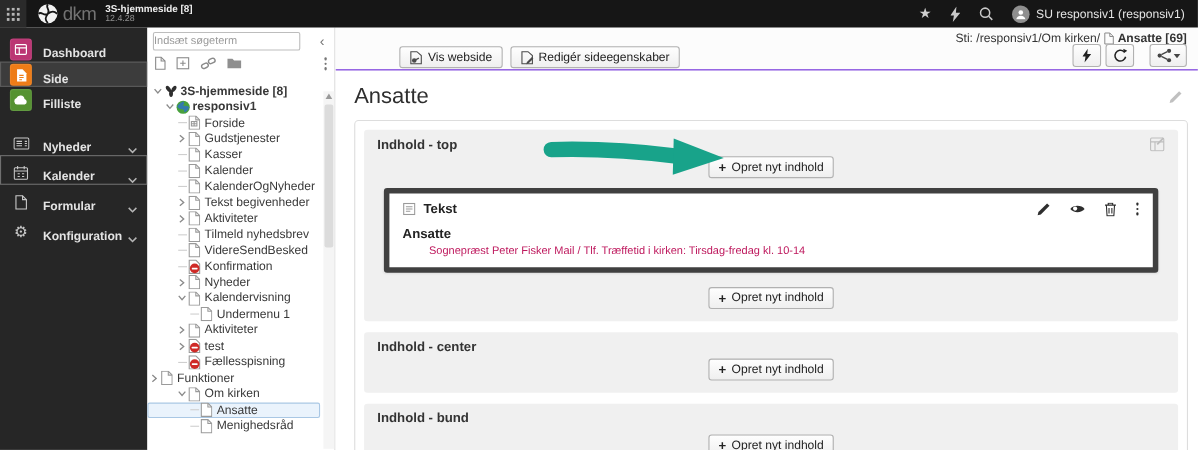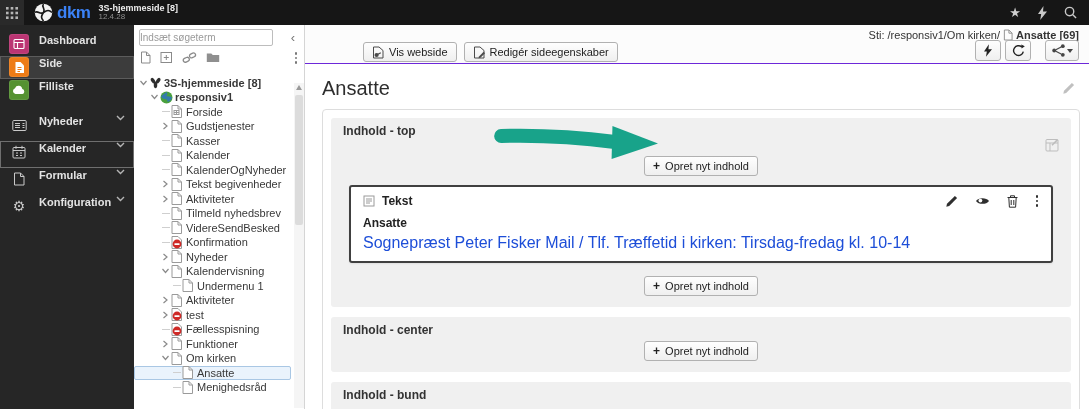--- a/index.html
+++ b/index.html
@@ -4,34 +4,34 @@
 <style>
   * { margin:0; padding:0; box-sizing:border-box; }
   html,body { width:1089px; height:409px; overflow:hidden; background:#fff;
     font-family:"Liberation Sans","DejaVu Sans",sans-serif; }
 
   
   .topbar { position:absolute; left:0; top:0; width:1089px; height:25px; background:#161616;
     display:flex; align-items:center; color:#fff; z-index:30; }
   .apps-btn { width:24px; height:25px; display:flex; align-items:center; justify-content:center; background:#2a2a2a; }
   .logo-wrap { display:flex; align-items:center; margin-left:10px; gap:4px; }
-  .logo-text { font-size:17px; font-weight:bold; color:#3b82f6; letter-spacing:-.5px; }
+  .logo-text { font-size:17px; font-weight:normal; color:#737373; letter-spacing:-.5px; }
   .site-block { margin-left:8px; line-height:1.05; }
   .site-title { font-size:9px; font-weight:bold; color:#eee; }
   .site-version { font-size:8px; color:#8f8f8f; }
   .topbar-right { margin-left:auto; display:flex; align-items:center; gap:17px; margin-right:12px; }
   .tb-icon { color:#c9c9c9; display:flex; align-items:center; cursor:pointer; }
   .star-glyph { font-size:13px; color:#cfcfcf; line-height:1; font-family:"DejaVu Sans",sans-serif; }
   .avatar { width:16px; height:16px; border-radius:50%; background:#8f8f8f; display:flex; align-items:center; justify-content:center; }
   .user-label { font-size:11px; color:#e5e5e5; margin-left:-10px; }
   .user-chip { display:flex; align-items:center; gap:16px; }
 
   
   .sidebar { position:absolute; left:0; top:25px; width:134px; height:384px; background:#262626; padding-top:8px; }
-  .sb-item { display:flex; align-items:flex-start; height:23px; padding:0 8px; cursor:pointer; position:relative; border:1px solid transparent; }
+  .sb-item { display:flex; align-items:flex-end; height:23px; padding:0 8px; cursor:pointer; position:relative; border:1px solid transparent; }
   .sb-item.exp { height:27px; }
   .sb-group-gap { height:12px; }
   .sb-item.active { background:#3c3c3c; border-color:#5c5c5c; }
   .sb-item.focused { border-color:#6f6f6f; }
   .sb-icon { width:20px; height:20px; border-radius:3px; display:flex; align-items:center; justify-content:center; flex:none; }
   .sb-icon.solid { box-shadow:inset 0 0 0 1px rgba(255,255,255,.08); }
   .sb-label { font-size:11px; font-weight:bold; color:#e3e3e3; margin-left:10px; }
   .sb-chev { margin-left:auto; display:flex; }
   .gear-glyph { font-family:"DejaVu Sans",sans-serif; font-size:14px; color:#c9c9c9; line-height:1; }
 
@@ -77,35 +77,35 @@
   .sq-btn.share { width:34px; margin-left:10px; }
   .caret { width:0; height:0; border-left:3.5px solid transparent; border-right:3.5px solid transparent; border-top:4px solid #444; }
 
   .title-row { display:flex; align-items:center; margin:13px 14px 9px 17px; }
   .page-title { font-size:20px; font-weight:400; color:#2e2e2e; }
   .title-edit { margin-left:auto; color:#c0c0c0; display:flex; cursor:pointer; }
 
   .outer-card { margin:0 9px 0 17px; border:1px solid #ddd; border-radius:4px; background:#fff; padding:8px; }
   .section { background:#f0f0f0; border-radius:3px; padding:6px 12px 9px 12px; margin-bottom:10px; position:relative; }
   .section:last-child { margin-bottom:0; }
-  .section-head { display:flex; align-items:flex-start;flex-direction:column; }
+  .section-head { display:flex; align-items:center; }
   .section-title { font-size:12px; font-weight:bold; color:#333; }
   .section-corner { margin-left:auto; display:flex; color:#bdbdbd; cursor:pointer; }
   .create-row { text-align:center; }
   .create-btn { margin:4px auto 2px auto; }
   .create-btn .plus { font-weight:bold; font-size:12px; }
 
-  .content-card { background:#fff; border:2px solid #404040; border-radius:3px; margin:7px 6px 4px 6px;
+  .content-card { background:#fff; border:5px solid #404040; border-radius:3px; margin:7px 6px 4px 6px;
     padding:7px 12px 9px 12px; box-shadow:0 1px 2px rgba(0,0,0,.07); }
   .cc-head { display:flex; align-items:center; gap:7px; }
   .cc-type { font-size:12px; font-weight:bold; color:#222; }
   .cc-actions { margin-left:auto; display:flex; align-items:center; gap:17px; color:#2e2e2e; }
   .cc-actions > span { display:flex; cursor:pointer; }
   .cc-title { font-size:12px; font-weight:bold; color:#222; margin-top:8px; }
-  .cc-body { font-size:16px; color:#1d4ed8; margin-top:4px; }
+  .cc-body { font-size:10px; color:#be185d; margin-top:4px;margin-left:24px; }
 
   .kebab { display:inline-flex; flex-direction:column; gap:2px; padding:1px; }
   .kebab i { width:2.5px; height:2.5px; background:currentColor; border-radius:50%; }
   .kebab.gray { color:#777; }
 
   .annotation-arrow { position:absolute; left:186px; top:96px; z-index:20; transform:rotate(1.5deg); pointer-events:none; }
 </style>
 </head>
 <body>
 
@@ -142,20 +142,29 @@
         <svg width="9" height="14" viewBox="0 0 9 14">
           <path d="M5.5 0L0 8h3.2L2.2 14 9 5.5H5z" fill="currentColor"></path>
         </svg>
       </span>
     <span class="tb-icon">
         <svg width="13" height="13" viewBox="0 0 14 14" fill="none" stroke="currentColor" stroke-width="1.5">
           <circle cx="6" cy="6" r="4.5"></circle>
           <path d="M9.5 9.5L13 13"></path>
         </svg>
       </span>
+    <span class="user-chip">
+      <span class="avatar">
+          <svg width="10" height="10" viewBox="0 0 10 10" fill="#fff">
+            <circle cx="5" cy="3.4" r="2.1"></circle>
+            <path d="M.8 9.6a4.3 4.3 0 0 1 8.4 0z"></path>
+          </svg>
+        </span>
+      <span class="user-label">SU responsiv1 (responsiv1)</span>
+    </span>
   </span>
 </div>
 
 <div class="sidebar">
   <div id="sidebar-items">
       <div class="sb-item">
     <span class="sb-icon solid" style="background: rgb(187, 53, 115);">
           <svg width="12" height="12" viewBox="0 0 12 12" fill="none" stroke="#fff" stroke-width="1.1">
             <rect x="1" y="1.5" width="10" height="9" rx="1"></rect>
             <path d="M1 4.5h10M4.5 4.5v6"></path>
@@ -508,21 +517,21 @@
         </span>
     <span class="ticn">
           <svg width="12" height="13" viewBox="0 0 12 13">
             <path d="M1 .5h6l3.5 3.5v8.5H1z" fill="#fff" stroke="#9a9a9a"></path>
             <circle cx="6" cy="8" r="4.4" fill="#cf2a27"></circle>
             <rect x="3.4" y="7.3" width="5.2" height="1.6" rx=".4" fill="#fff"></rect>
           </svg>
         </span>
     <span class="tlabel">Fællesspisning</span>
   </div>
-      <div class="tree-row" style="padding-left: 25px;">
+      <div class="tree-row" style="">
     <span class="texp">
           <svg width="7" height="8" viewBox="0 0 7 8" fill="none" stroke="#8a8a8a" stroke-width="1.2">
             <path d="M1.5 1L5 4 1.5 7"></path>
           </svg>
         </span>
     <span class="ticn">
           <svg width="11" height="13" viewBox="0 0 11 13">
             <path d="M1 .5h6l3.5 3.5v8.5H1z" fill="#fff" stroke="#9a9a9a"></path>
             <path d="M7 .5V4h3.5" fill="none" stroke="#9a9a9a"></path>
           </svg>

